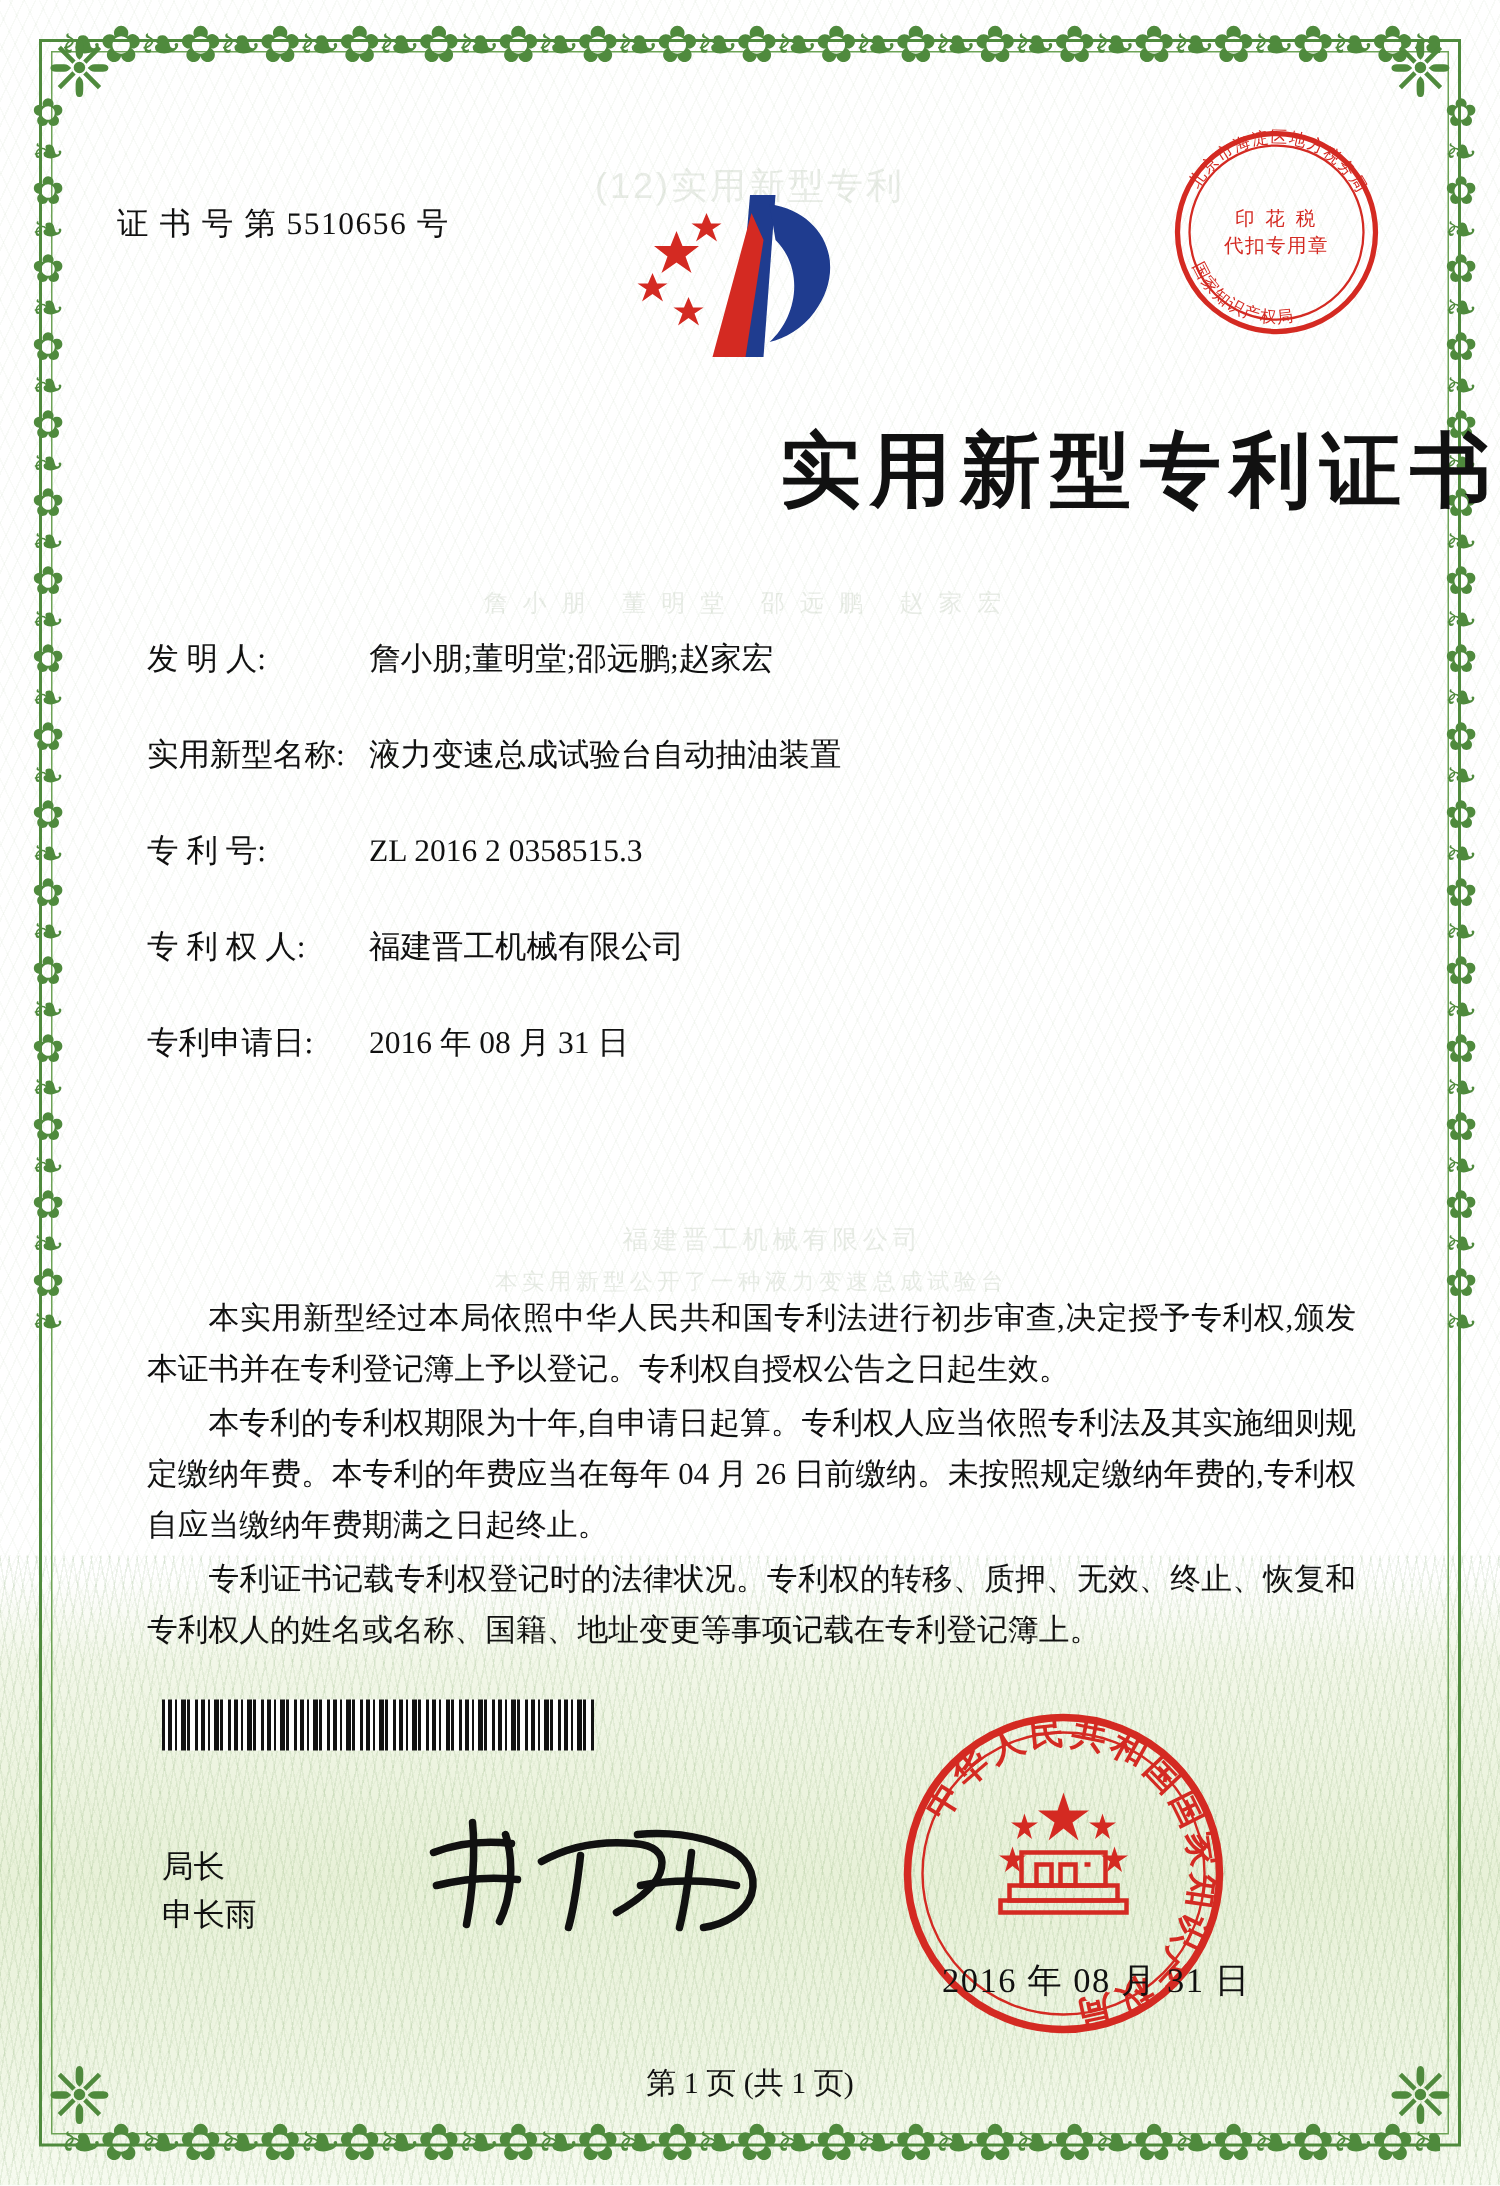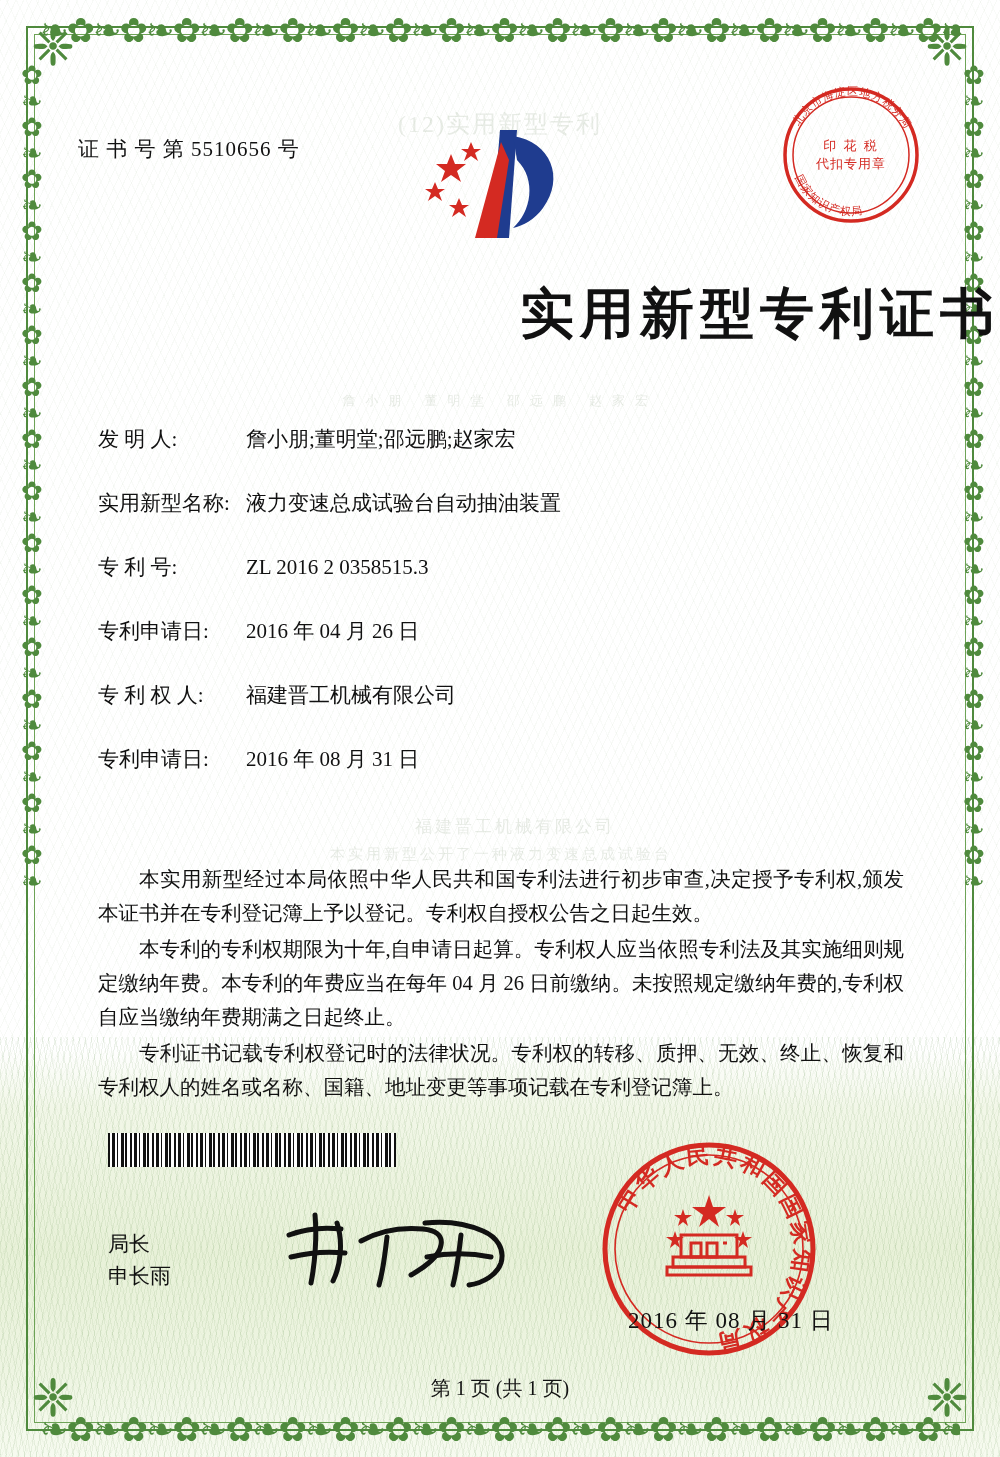--- a/index.html
+++ b/index.html
@@ -103,26 +103,26 @@
   }
   .corner-tl { left: 18px; top: 18px; }
   .corner-tr { right: 18px; top: 18px; }
   .corner-bl { left: 18px; bottom: 18px; }
   .corner-br { right: 18px; bottom: 18px; }
 
   
   .ghost {
     position: absolute;
     color: rgba(150,170,140,0.22);
-    font-family: Liberation Serif, serif;
+    font-family: Liberation Sans, sans-serif;
     pointer-events: none;
     user-select: none;
   }
   .ghost-1 { top: 108px; left: 50%; transform: translateX(-50%); font-size: 24px; letter-spacing: 2px; }
-  .ghost-2 { top: 392px; left: 50%; transform: translateX(-50%); font-size: 13px; letter-spacing: 10px; }
+  .ghost-2 { top: 392px; left: 50%; transform: translateX(-50%); font-size: 16px; letter-spacing: 10px; }
   .ghost-3 { top: 815px; left: 415px; font-size: 17px; letter-spacing: 3px; }
   .ghost-4 { top: 845px; left: 330px; font-size: 15px; letter-spacing: 3px; }
 
   
   .cert-no {
     position: absolute;
     top: 135px;
     left: 78px;
     font-size: 21px;
     letter-spacing: 1px;
@@ -302,23 +302,20 @@
 
   <div class="fields">
     <div class="field-row">
       <span class="field-label">发  明  人:</span><span class="field-value">詹小朋;董明堂;邵远鹏;赵家宏</span>
     </div>
     <div class="field-row">
       <span class="field-label">实用新型名称:</span><span class="field-value">液力变速总成试验台自动抽油装置</span>
     </div>
     <div class="field-row">
       <span class="field-label">专  利  号:</span><span class="field-value">ZL 2016 2 0358515.3</span>
-    </div>
-    <div class="field-row">
-      <span class="field-label">专利申请日:</span><span class="field-value">2016 年 04 月 26 日</span>
     </div>
     <div class="field-row">
       <span class="field-label">专 利 权 人:</span><span class="field-value">福建晋工机械有限公司</span>
     </div>
     <div class="field-row">
       <span class="field-label">专利申请日:</span><span class="field-value">2016 年 08 月 31 日</span>
     </div>
   </div>
 
   <div class="paragraphs">

